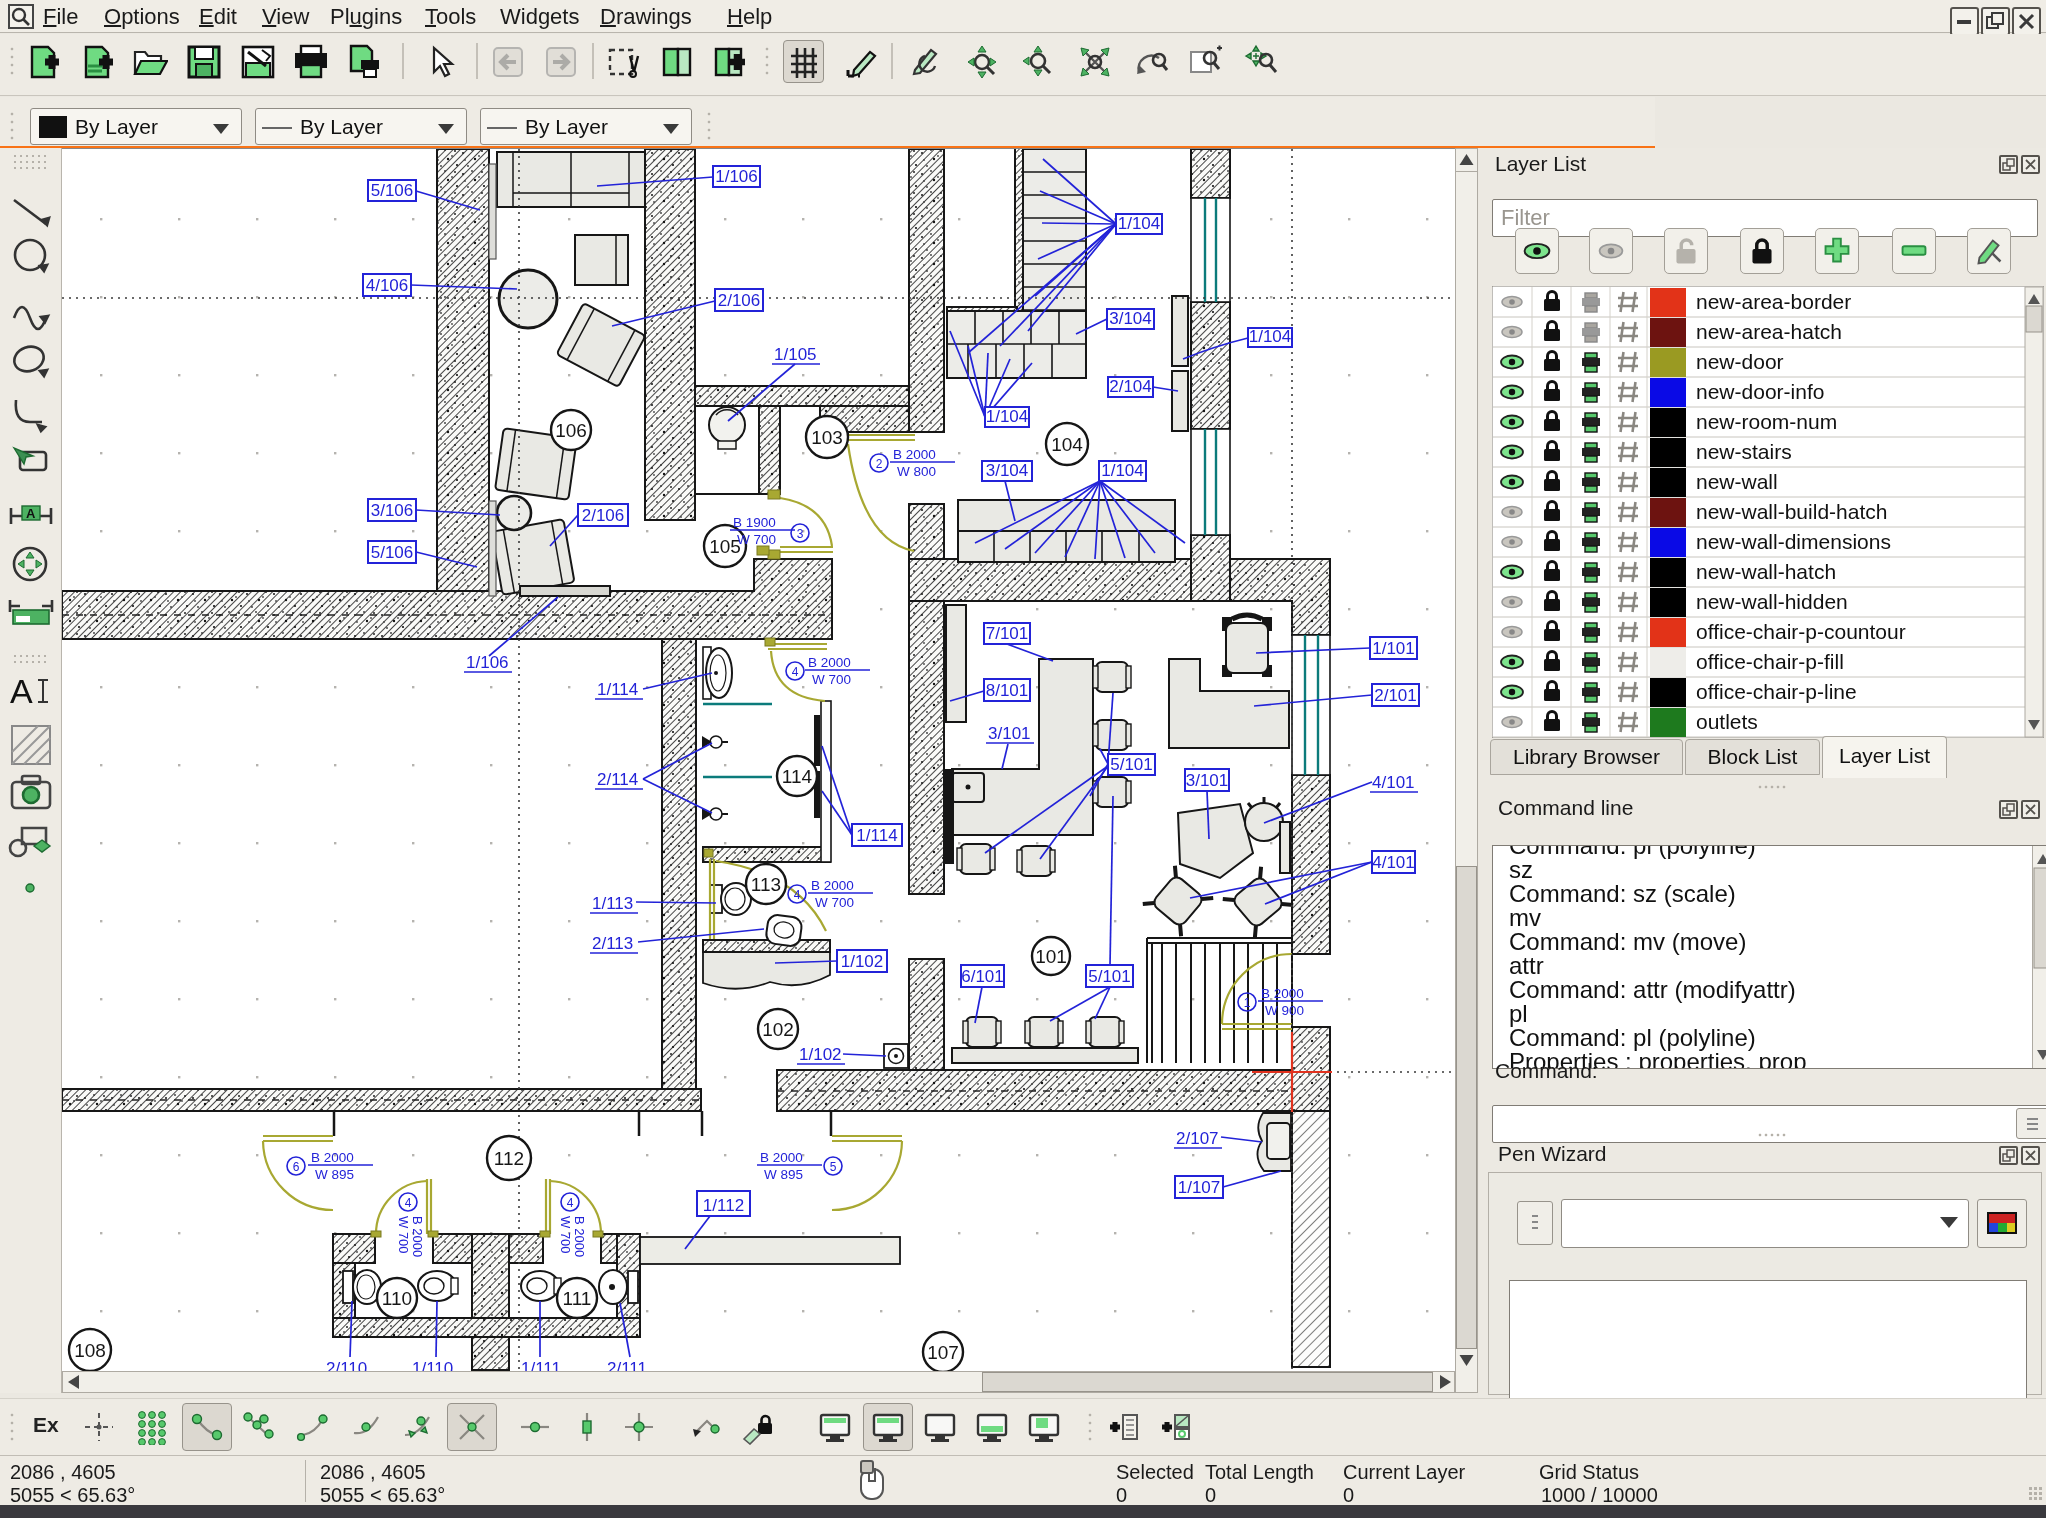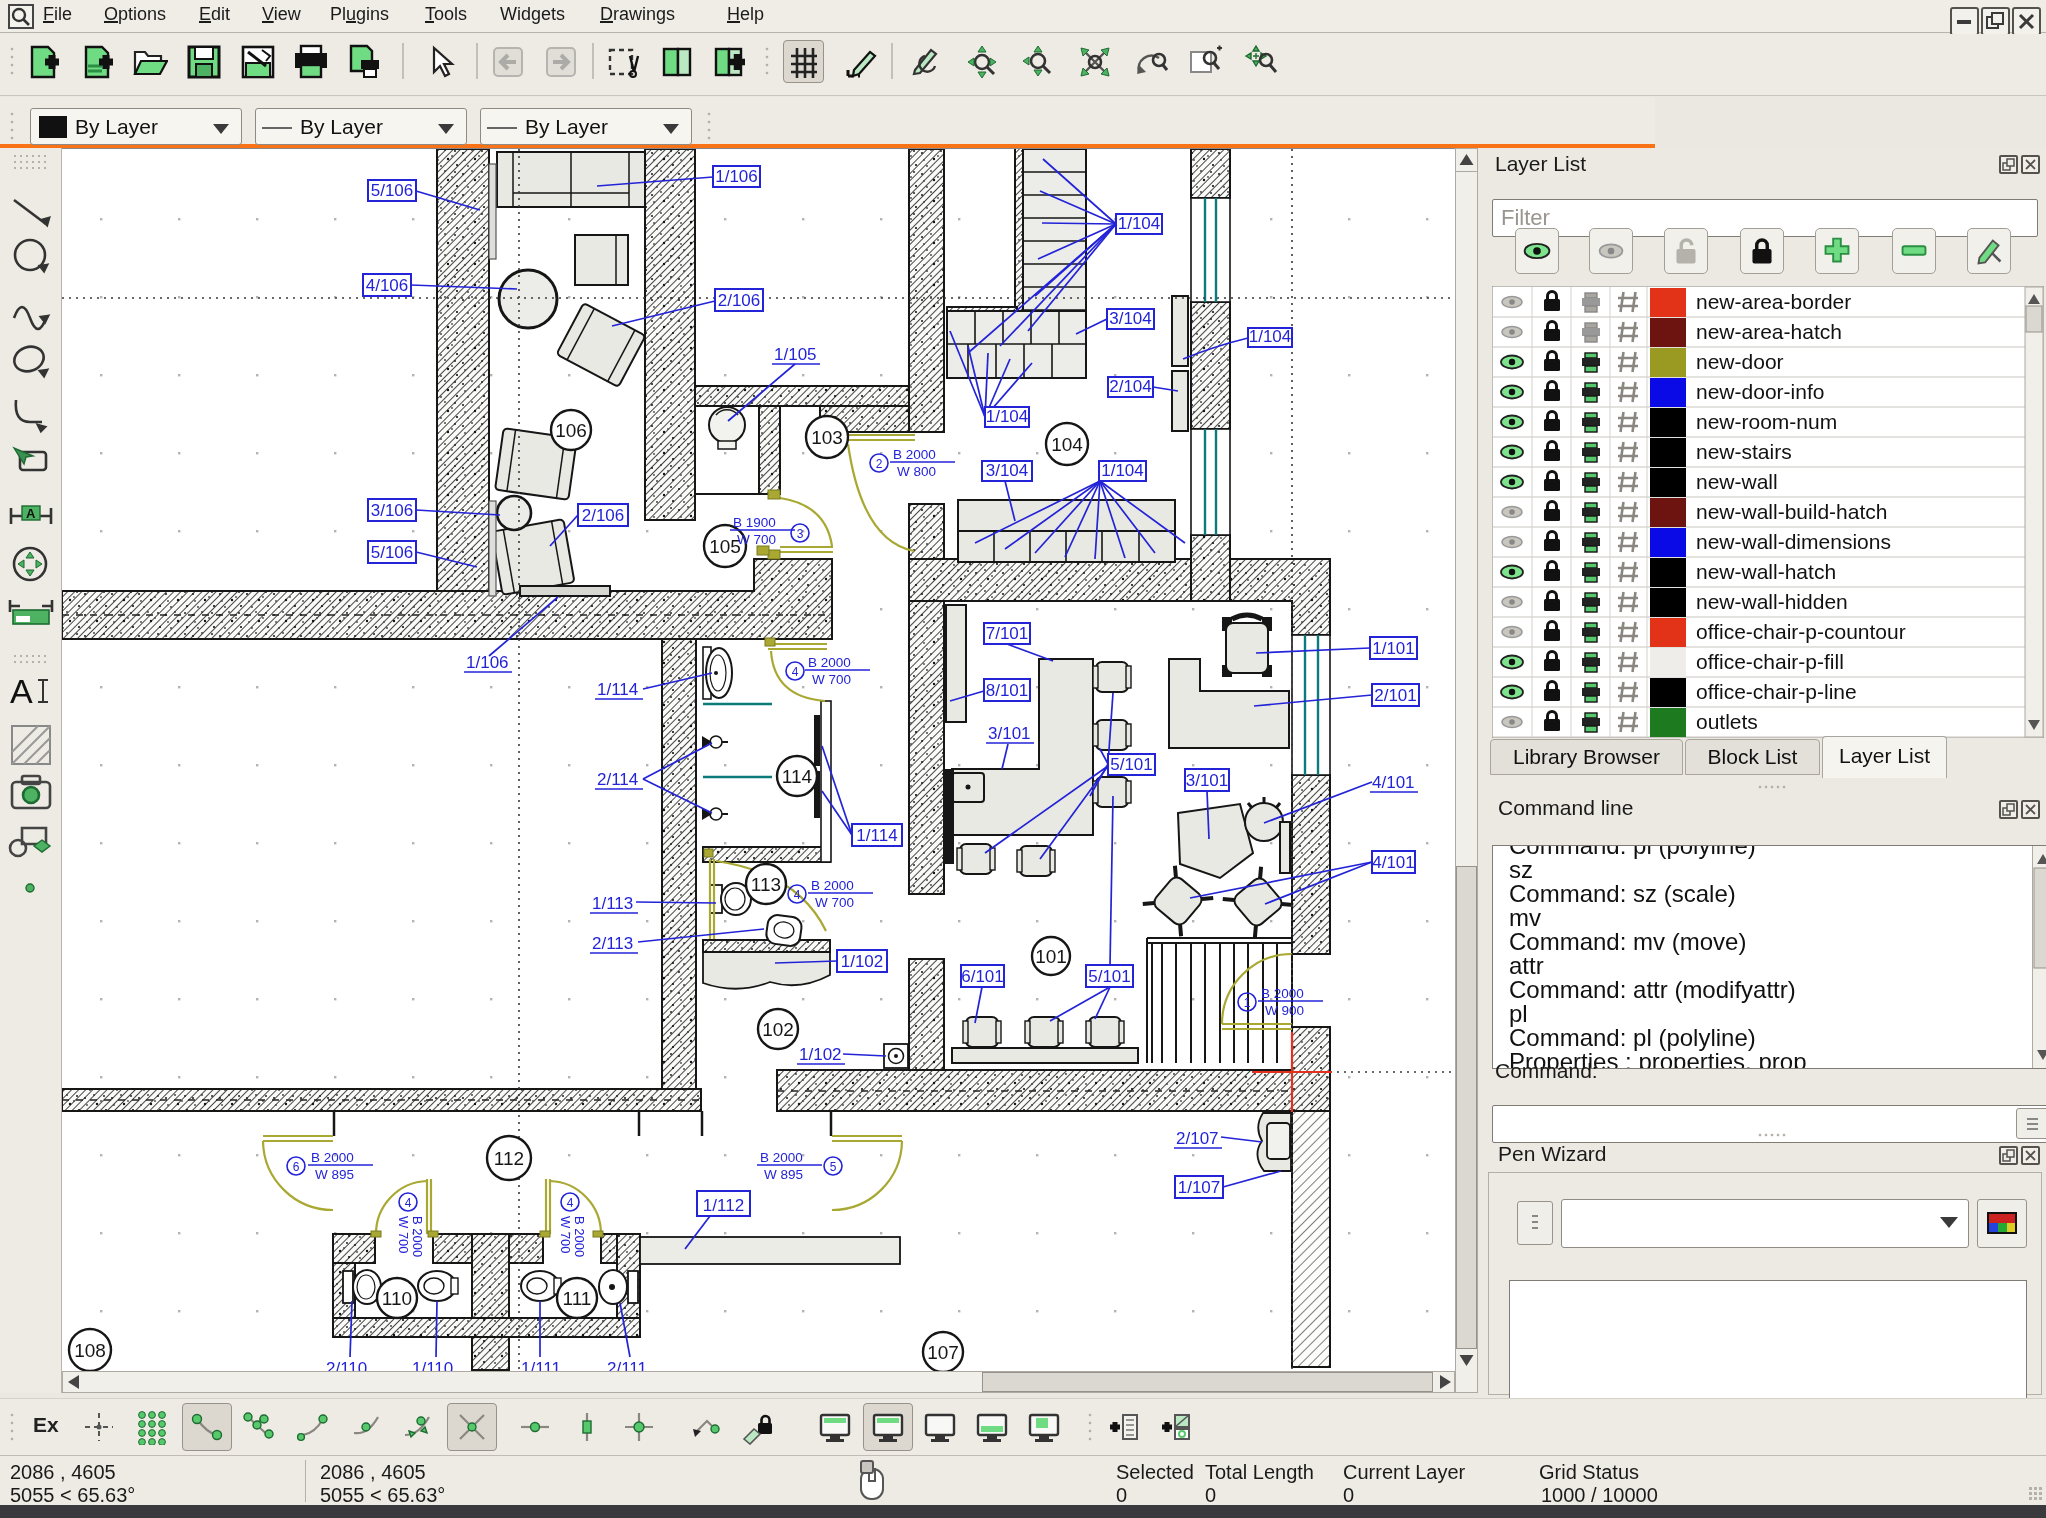--- a/index.html
+++ b/index.html
@@ -1,31 +1,31 @@
 <!DOCTYPE html>
 <html><head>
 <meta charset="utf-8">
 <style>
 * { margin:0; padding:0; box-sizing:border-box; }
 html,body { width:2046px; height:1518px; font-family:"Liberation Sans",sans-serif; background:#3a393e; overflow:hidden; }
 #win { position:absolute; left:0; top:0; width:2046px; height:1505px; background:#ebe8e1; }
 
 #menubar { position:absolute; left:0; top:0; width:2046px; height:33px; background:#f0ede6; border-bottom:1px solid #b9b5ad; }
-#menubar .mi { position:absolute; top:4px; font-size:18px; color:#1a1a1a; }
+#menubar .mi { position:absolute; top:4px; font-size:22px; color:#1a1a1a; }
 #menubar .mi u { text-decoration-thickness:2px; }
 .winbtn { position:absolute; top:7px; width:29px; height:29px; background:#f3f1eb; border:2px solid #55524d; border-radius:3px; }
 
 #toolbar { position:absolute; left:0; top:34px; width:2046px; height:62px; background:#eeebe4; border-bottom:1px solid #c9c5bd; }
 .tbi { position:absolute; top:10px; width:36px; height:36px; }
 .tsep { position:absolute; top:9px; width:2px; height:36px; background:#c4c0b8; }
 .tdots { position:absolute; top:11px; width:8px; height:32px;
   background-image:radial-gradient(circle,#b5b1a9 1.5px,transparent 1.6px); background-size:8px 8px; }
 .pressed { position:absolute; background:#dcd8d0; border:1px solid #97938b; border-radius:4px; }
 
-#optrow { position:absolute; left:0; top:97px; width:1655px; height:51px; background:#eeebe4; border-bottom:4px solid #f97316; }
+#optrow { position:absolute; left:0; top:97px; width:1655px; height:51px; background:#eeebe4; border-bottom:2px solid #f97316; }
 .combo { position:absolute; top:11px; height:37px; background:#f7f5f0; border:1px solid #8f8b84; border-radius:3px; }
 .combo .ctext { position:absolute; left:44px; top:6px; font-size:21px; color:#111; }
 .combo .arr { position:absolute; right:12px; top:15px; width:0; height:0; border-left:8px solid transparent; border-right:8px solid transparent; border-top:10px solid #3a3a3a; }
 
 #lefttools { position:absolute; left:0; top:148px; width:62px; height:1245px; background:#eeebe4; border-right:1px solid #b9b5ad; }
 
 #canvas { position:absolute; left:62px; top:148px; width:1393px; height:1223px; background:#ffffff; border-top:1px solid #888; }
 
 #vsb { position:absolute; left:1455px; top:148px; width:23px; height:1245px; background:#f1efe9; border:1px solid #aeaaa2; }
 #hsb { position:absolute; left:62px; top:1371px; width:1393px; height:22px; background:#f1efe9; border:1px solid #aeaaa2; }

